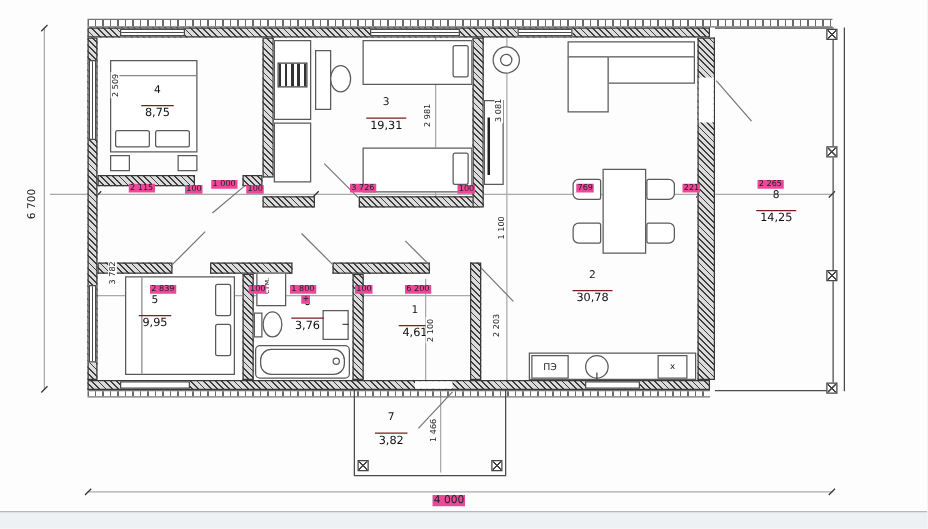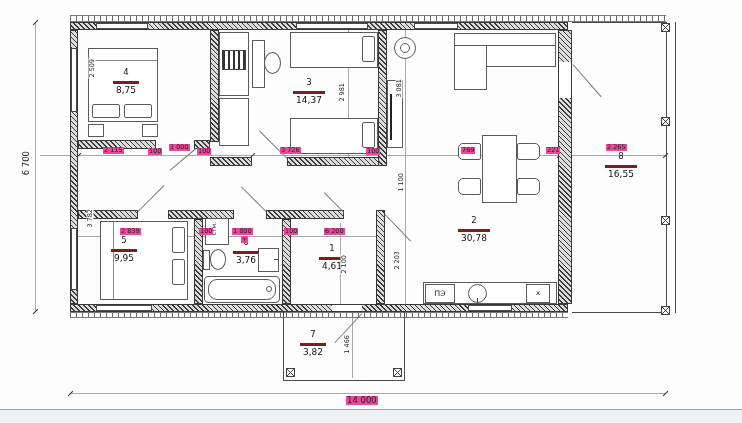--- a/index.html
+++ b/index.html
@@ -32,21 +32,21 @@
         border-top:1px solid #777;border-bottom:1px solid #777;box-sizing:border-box;}
   
   .dim{position:absolute;font-size:6.5px;line-height:1;color:#222;background:#ec4899;padding:0 1px;white-space:nowrap;}
   .vdim{position:absolute;font-size:6.5px;line-height:1;color:#222;background:#fdfdfd;
         writing-mode:vertical-rl;transform:rotate(180deg);padding:1px 0;white-space:nowrap;}
   .big{font-size:8.5px;}
   .tick{position:absolute;width:7px;height:1px;background:#333;transform:rotate(-45deg);}
   
   .room-label{position:absolute;text-align:center;color:#111;}
   .room-label .num{font-size:8.5px;line-height:1.15;}
-  .room-label .area{display:inline-block;font-size:9px;line-height:1.15;border-top:3px solid #7f1d1d;padding:1px 3px 0;}
+  .room-label .area{display:inline-block;font-size:9px;line-height:1.15;border-top:1px solid #7f1d1d;padding:1px 3px 0;}
   .fixlab{position:absolute;font-size:7.5px;color:#222;text-align:center;line-height:1;}
   .shelves{position:absolute;background:repeating-linear-gradient(90deg,#333 0 2px,#fff 2px 5px);border:1px solid #444;box-sizing:border-box;}
   .screen{position:absolute;background:#222;}
 </style>
 </head>
 <body>
 
 <div id="sheet">
 
   <div class="dln" style="left:40px;top:155px;width:626px;height:1px;"></div>
@@ -178,29 +178,29 @@
   <div class="f" style="left:204px;top:276px;width:76px;height:27px;border-radius:4px;"></div>
   <div class="f" style="left:208px;top:279px;width:68px;height:21px;border-radius:9px;"></div>
   <div class="f round" style="left:266px;top:286px;width:6px;height:6px;"></div>
 
   <div class="room-label" style="left:105px;top:68px;width:42px;">
     <div class="num">4</div>
     <div class="area">8,75</div>
   </div>
   <div class="room-label" style="left:288px;top:78px;width:42px;">
     <div class="num">3</div>
-    <div class="area">14,37</div>
+    <div class="area">19,31</div>
   </div>
   <div class="room-label" style="left:452px;top:216px;width:44px;">
     <div class="num">2</div>
     <div class="area">30,78</div>
   </div>
   <div class="room-label" style="left:598px;top:152px;width:46px;">
     <div class="num">8</div>
-    <div class="area">16,55</div>
+    <div class="area">14,25</div>
   </div>
   <div class="room-label" style="left:103px;top:236px;width:42px;">
     <div class="num">5</div>
     <div class="area">9,95</div>
   </div>
   <div class="room-label" style="left:226px;top:238px;width:40px;">
     <div class="num">6</div>
     <div class="area">3,76</div>
   </div>
   <div class="room-label" style="left:313px;top:244px;width:38px;">
@@ -231,19 +231,19 @@
 
   <div class="vdim" style="left:89px;top:58px;">2 509</div>
   <div class="vdim" style="left:87px;top:208px;">3 782</div>
   <div class="vdim" style="left:339px;top:82px;">2 981</div>
   <div class="vdim" style="left:396px;top:78px;">3 081</div>
   <div class="vdim" style="left:398px;top:172px;">1 100</div>
   <div class="vdim" style="left:394px;top:250px;">2 203</div>
   <div class="vdim" style="left:341px;top:254px;">2 100</div>
   <div class="vdim" style="left:344px;top:334px;">1 466</div>
 
-  <div class="dim big" style="left:346px;top:396px;">14 000</div>
+  <div class="dim big" style="left:346px;top:396px;">4 000</div>
   <div class="vdim big" style="left:22px;top:150px;">6 700</div>
 
   <div class="ln" style="left:0;top:409px;width:742px;height:1px;background:#9aa2ab;"></div>
   <div class="abs" style="left:0;top:410px;width:742px;height:13px;background:#eef1f4;"></div>
 
 </div>
 
 </body></html>

